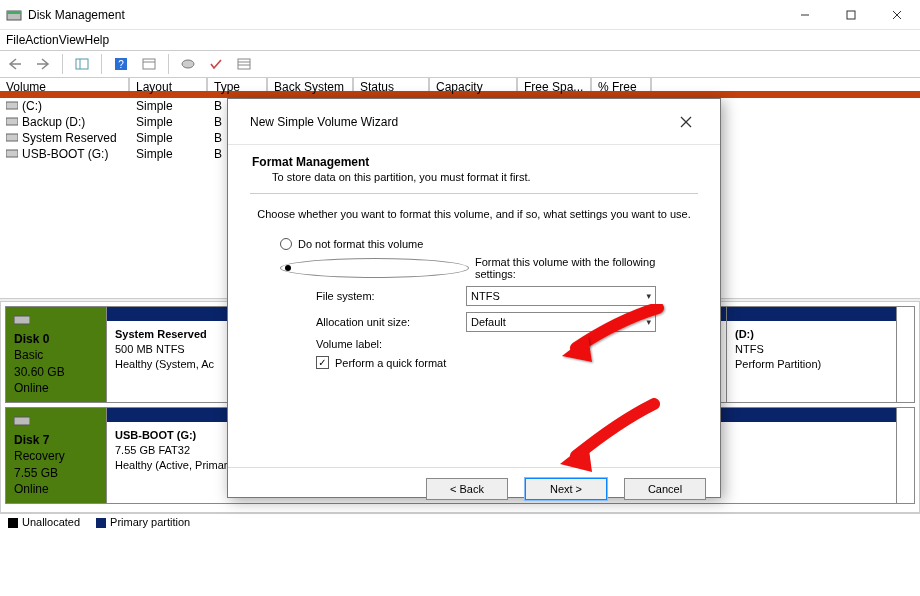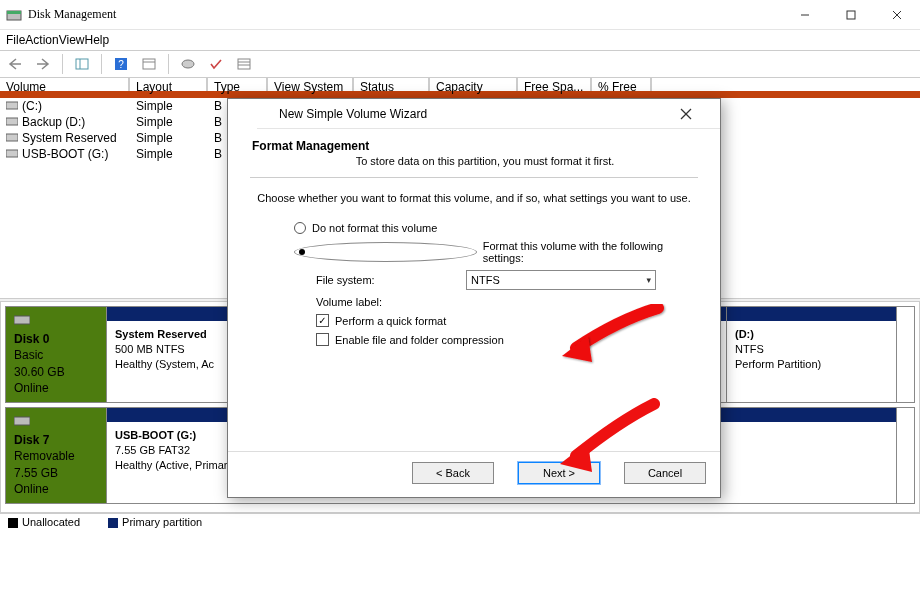--- a/index.html
+++ b/index.html
@@ -2,21 +2,21 @@
 <html><head>
 <meta charset="utf-8">
 <style>
   * { box-sizing: border-box; font-family: "Segoe UI", Tahoma, sans-serif; }
   html,body { margin:0; padding:0; }
   body { width:920px; height:596px; background:#fff; overflow:hidden; font-size:12px; color:#000; }
 
   
   .titlebar { height:30px; display:flex; align-items:center; border-bottom:1px solid #e5e5e5; }
   .titlebar .app-icon { width:16px; height:16px; margin:0 6px; }
-  .titlebar .title { flex:1; font-size:12px;font-family:Liberation Serif, serif; }
+  .titlebar .title { flex:1; font-size:12px; }
   .winbtns { display:flex; }
   .winbtn { width:46px; height:30px; display:flex; align-items:center; justify-content:center; color:#555; }
 
   .menubar { height:20px; display:flex; align-items:center; padding:0 6px; gap:0; font-size:12px; }
   .menubar span { cursor:default; }
 
   .toolbar { height:28px; border-top:1px solid #ccc; border-bottom:1px solid #ccc; display:flex; align-items:center; padding:0 4px; gap:6px; background:#fff; }
   .tbtn { width:22px; height:22px; display:flex; align-items:center; justify-content:center; border:1px solid transparent; }
   .tdiv { width:1px; height:20px; background:#ccc; margin:0 2px; }
 
@@ -37,44 +37,44 @@
   .diskrow { display:flex; border-bottom:4px solid #fff; }
   .diskhead { width:102px; padding:6px 8px; border:1px solid #888; background:#4d7c0f; font-size:12px; line-height:1.35; }
   .diskhead .dname { font-weight:bold; }
   .diskbody { flex:1; display:flex; border:1px solid #888; border-left:none; }
   .part { border-right:1px solid #888; padding:4px 8px; font-size:11px; line-height:1.35; position:relative; }
   .part .bar { position:absolute; top:0; left:0; right:0; height:14px; background:#0a246a; }
   .part .pcontent { margin-top:16px; }
   .part .pname { font-weight:bold; }
   .graphwrap { border:1px solid #ccc; border-top:none; padding:4px; background:#fff; }
 
-  .legend { height:18px; display:flex; align-items:center; gap:28px; padding:3px 8px; border-top:1px solid #ccc; font-size:11px; }
+  .legend { height:18px; display:flex; align-items:center; gap:16px; padding:3px 8px; border-top:1px solid #ccc; font-size:11px; }
   .legbox { width:10px; height:10px; display:inline-block; margin-right:4px; vertical-align:middle; }
 
   
   .dialog { position:absolute; left:227px; top:98px; width:494px; height:400px; background:#fff; border:1px solid #777; box-shadow:3px 3px 14px rgba(0,0,0,.35); z-index:50; }
-  .dlg-title { height:30px; display:flex; align-items:center; padding:0 22px; font-size:12px; border-bottom:1px solid #e5e5e5;margin-left:29px; }
+  .dlg-title { height:46px; display:flex; align-items:center; padding:0 22px; font-size:12px; border-bottom:1px solid #e5e5e5; }
   .dlg-title .t { flex:1; }
   .dlg-close { width:40px; height:28px; display:flex; align-items:center; justify-content:center; margin-right:-8px; }
   .dlg-body { padding:6px 22px 10px 22px; position:relative; height:322px; }
   .dlg-body .heading { font-weight:bold; font-size:12px; margin:4px 0 2px 2px; }
-  .dlg-body .sub { font-size:11px; margin:0 0 0 22px;text-align:center; }
+  .dlg-body .sub { font-size:11px; margin:0 0 0 22px; }
   .bodyrule { border:none; border-top:1px solid #ccc; margin:10px 0 14px 0; }
   .instr { text-align:center; font-size:11px; margin-bottom:18px; }
-  .optline { display:flex; align-items:center; gap:6px; margin:6px 0 6px 44px; font-size:11px; }
+  .optline { display:flex; align-items:center; gap:6px; margin:6px 0 6px 30px; font-size:11px; }
   .radio { width:12px;height:12px;border:1px solid #555;border-radius:50%; display:inline-flex; align-items:center; justify-content:center; }
   .radio.sel::after { content:""; width:6px;height:6px;background:#000;border-radius:50%; }
   .formrow { display:flex; align-items:center; margin:6px 0 6px 66px; font-size:11px; }
   .formrow .lbl { width:150px; }
   .sel { width:190px; height:20px; border:1px solid #888; padding:1px 4px; display:flex; align-items:center; justify-content:space-between; background:#fff; }
   .sel .ar { font-size:9px; color:#333; }
   .txt { width:190px; height:20px; border:1px solid #2a6fd6; padding:1px 4px; display:flex; align-items:center; background:#fff; outline:1px solid #99c2ff; }
   .chkline { display:flex; align-items:center; gap:6px; margin:6px 0 4px 66px; font-size:11px; }
   .chk { width:13px; height:13px; border:1px solid #555; display:inline-flex; align-items:center; justify-content:center; font-size:10px; }
-  .dlg-buttons { height:42px; border-top:1px solid #ddd; display:flex; align-items:center; justify-content:flex-end; gap:24px; padding:0 14px; }
+  .dlg-buttons { height:42px; border-top:1px solid #ddd; display:flex; align-items:center; justify-content:flex-end; gap:17px; padding:0 14px; }
   .btn { min-width:82px; height:22px; border:1px solid #888; background:#efefef; font-size:11px; display:flex; align-items:center; justify-content:center; }
   .btn.primary { border:1px solid #0a84ff; outline:1px solid #88bdfb; }
 
   
   .wm { position:absolute; left:285px; top:445px; font-family:Impact, "Arial Black", sans-serif; font-size:34px; letter-spacing:2px; color:rgba(120,120,120,.22); -webkit-text-stroke:1px rgba(100,100,100,.35); z-index:40; pointer-events:none; display:flex; align-items:center; gap:6px; }
   .wm .ring { width:42px; height:42px; border:4px solid rgba(120,120,120,.25); border-radius:50%; display:flex; align-items:center; justify-content:center; }
   .wm .ring::after { content:""; width:18px; height:12px; border-left:4px solid rgba(120,120,120,.28); border-top:4px solid rgba(120,120,120,.28); border-radius:3px 0 0 0; }
   .wm .sub2 { position:absolute; top:34px; left:64px; font-size:9px; letter-spacing:6px; -webkit-text-stroke:0; color:rgba(120,120,120,.25); }
 
   
@@ -166,21 +166,21 @@
         <line x1="1" y1="4" x2="13" y2="4" stroke="#888"></line>
         <line x1="1" y1="7" x2="13" y2="7" stroke="#888"></line>
       </svg>
     </div>
 </div>
 
 <div class="colheaders">
   <div class="ch" style="width:130px">Volume</div>
   <div class="ch" style="width:78px">Layout</div>
   <div class="ch" style="width:60px">Type</div>
-  <div class="ch" style="width:86px">View System</div>
+  <div class="ch" style="width:86px">Back System</div>
   <div class="ch" style="width:76px">Status</div>
   <div class="ch" style="width:88px">Capacity</div>
   <div class="ch" style="width:74px">Free Spa...</div>
   <div class="ch" style="width:60px">% Free</div>
 </div>
 
 <div class="vollist" id="vollist">
     <div class="volrow">
       <div class="vc" style="width:130px"><span class="volicon"><svg width="12" height="10">
             <rect x="0" y="2" width="12" height="7" fill="#ccc" stroke="#666"></rect>
@@ -242,21 +242,21 @@
               <div class="pname">(D:)</div>
               <div>NTFS</div>
               <div>Perform Partition)</div>
             </div>
           </div>
         </div>
       </div>
       <div class="diskrow">
         <div class="diskhead"><svg width="16" height="12" style="margin-bottom:2px">
             <rect x="0" y="3" width="16" height="8" fill="#bbb" stroke="#555"></rect>
-          </svg><br><span class="dname">Disk 7</span><br><span>Removable</span><br><span>7.55 GB</span><br><span>Online</span></div>
+          </svg><br><span class="dname">Disk 7</span><br><span>Recovery</span><br><span>7.55 GB</span><br><span>Online</span></div>
         <div class="diskbody">
           <div class="part" style="width: 790px;">
             <div class="bar"></div>
             <div class="pcontent">
               <div class="pname">USB-BOOT  (G:)</div>
               <div>7.55 GB FAT32</div>
               <div>Healthy (Active, Primary Partition)</div>
             </div>
           </div>
         </div>
@@ -295,30 +295,33 @@
     </div>
 
     <div class="formrow">
       <span class="lbl">File system:</span>
       <div class="sel">
         <span>NTFS</span>
           <span class="ar">▾</span>
       </div>
     </div>
     <div class="formrow">
+      <span class="lbl">Allocation unit size:</span>
+      <div class="sel">
+        <span>Default</span>
+          <span class="ar">▾</span>
+      </div>
+    </div>
+    <div class="formrow">
       <span class="lbl">Volume label:</span>
     </div>
 
     <div class="chkline">
       <span class="chk">✓</span>
       <span>Perform a quick format</span>
-    </div>
-    <div class="chkline">
-      <span class="chk"></span>
-      <span>Enable file and folder compression</span>
     </div>
   </div>
   <div class="dlg-buttons">
     <div class="btn">&lt; Back</div>
     <div class="btn primary">Next &gt;</div>
     <div class="btn">Cancel</div>
   </div>
 </div>
 
 <div class="wm">

